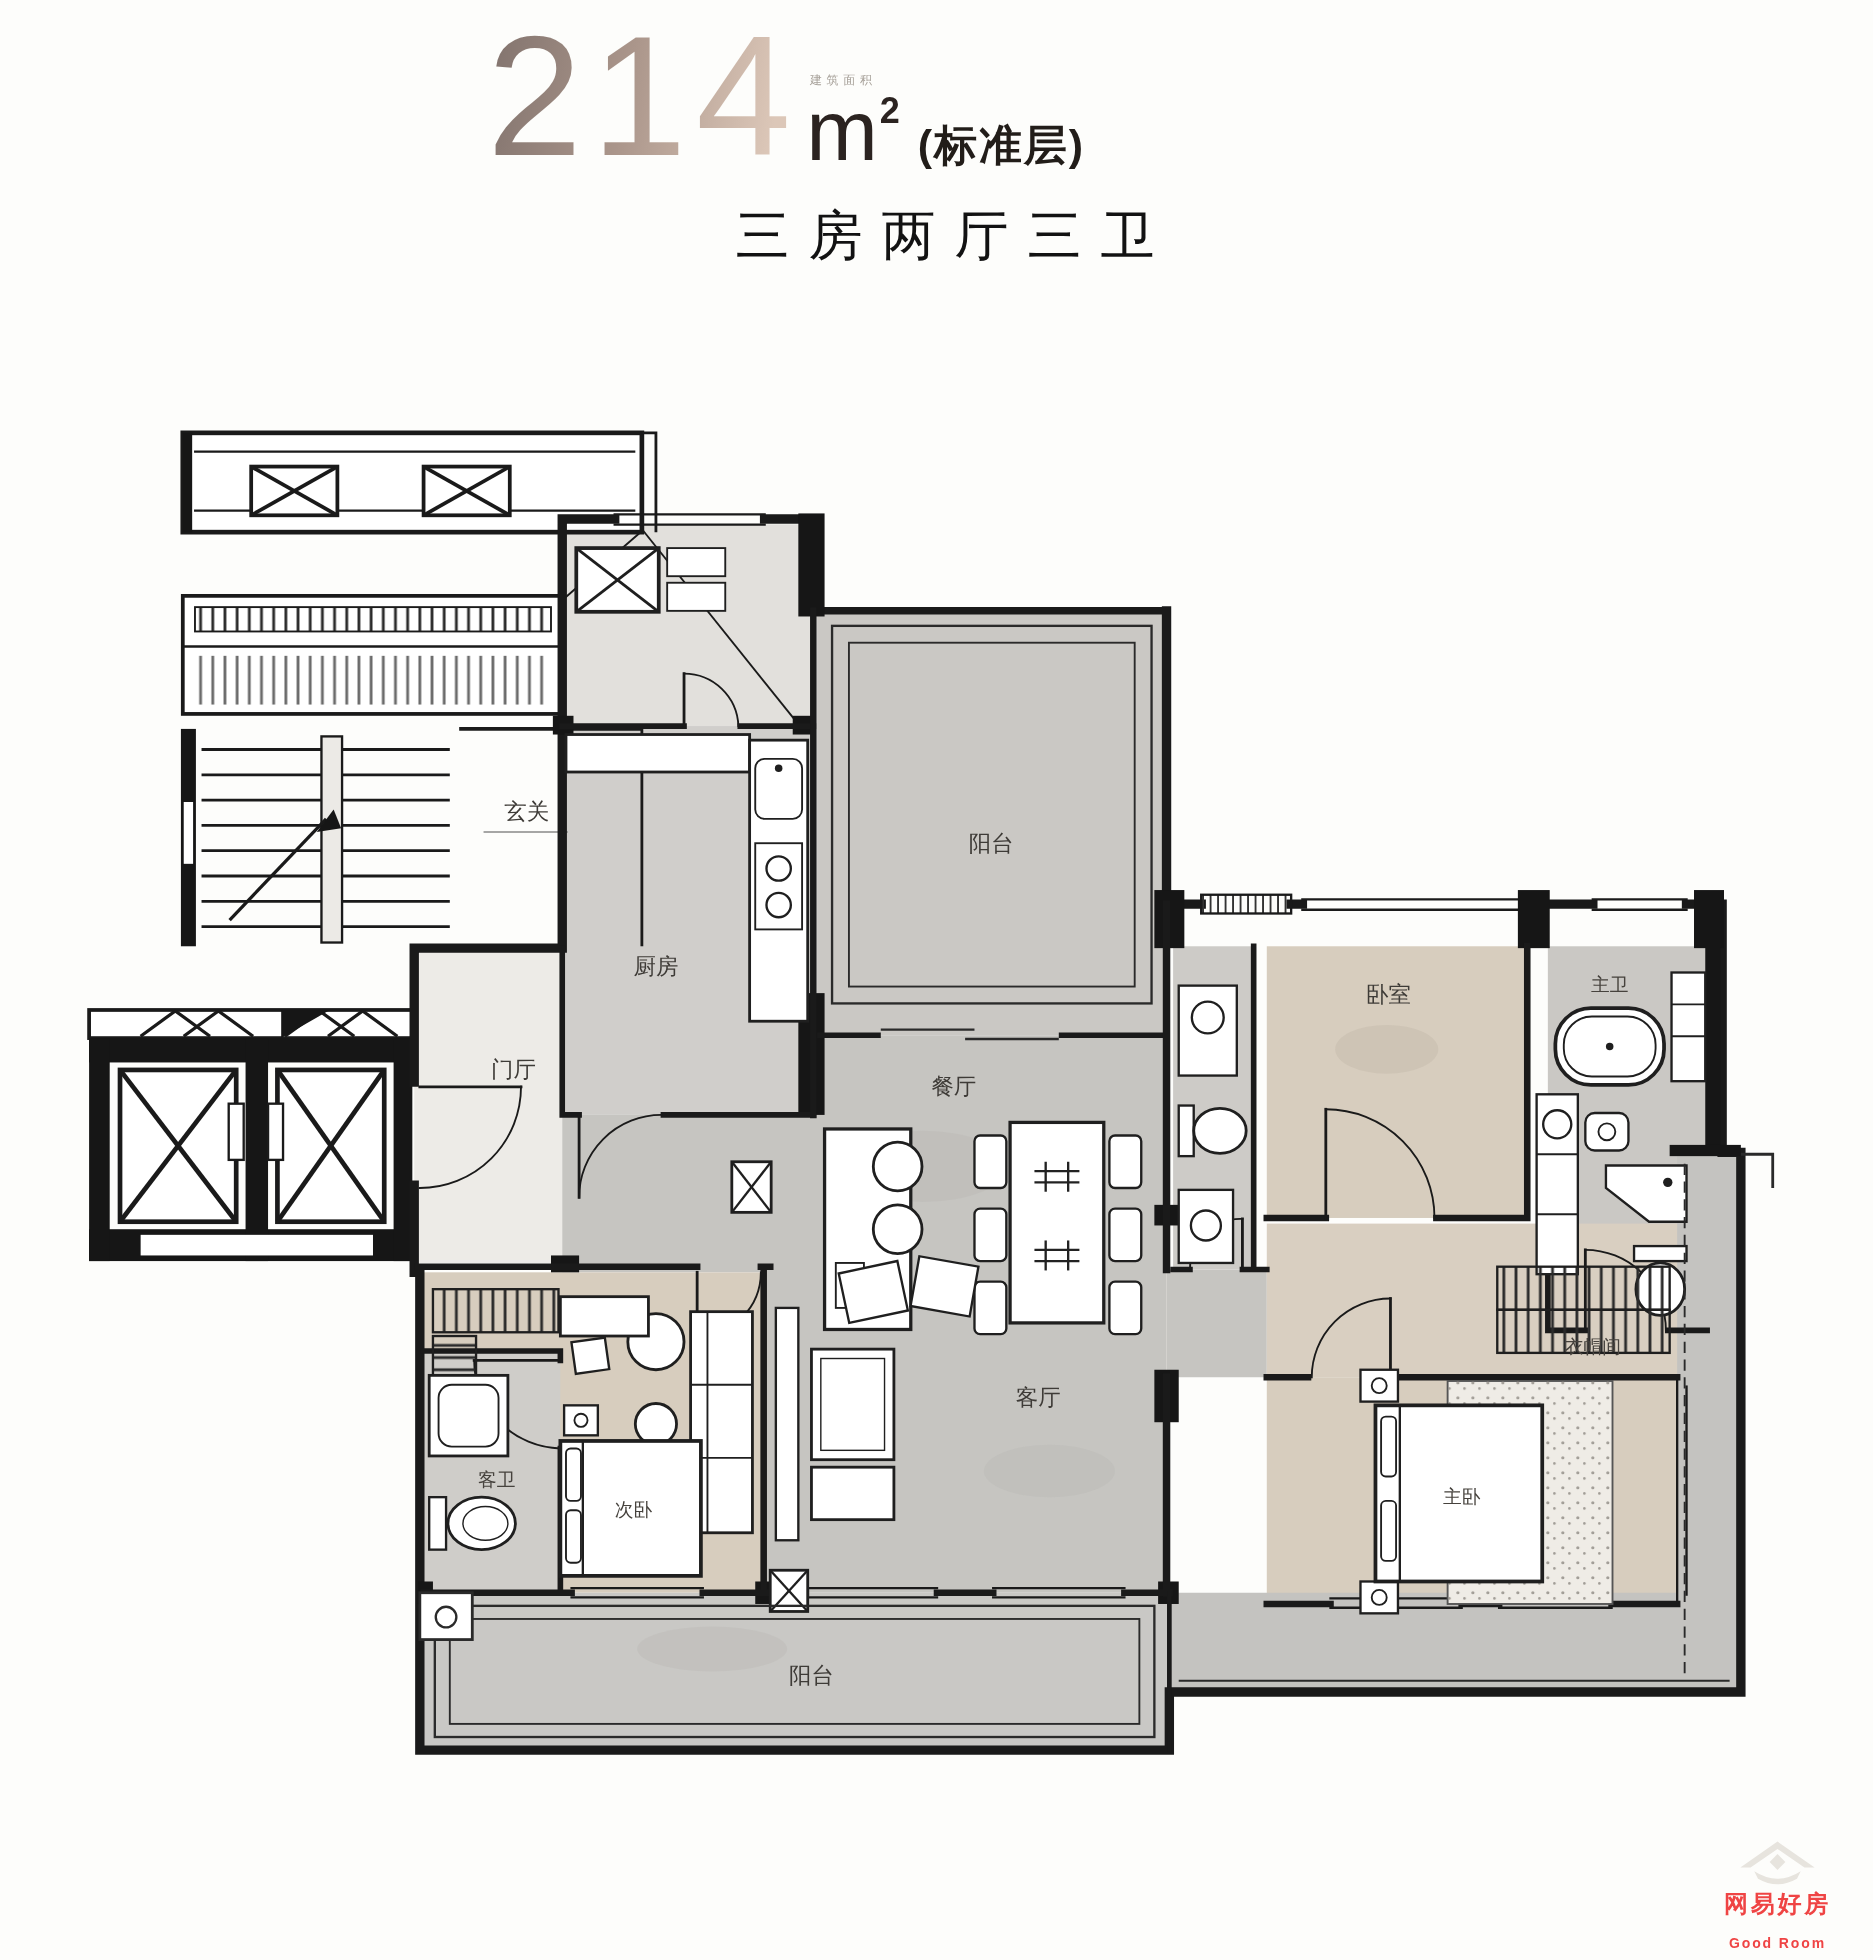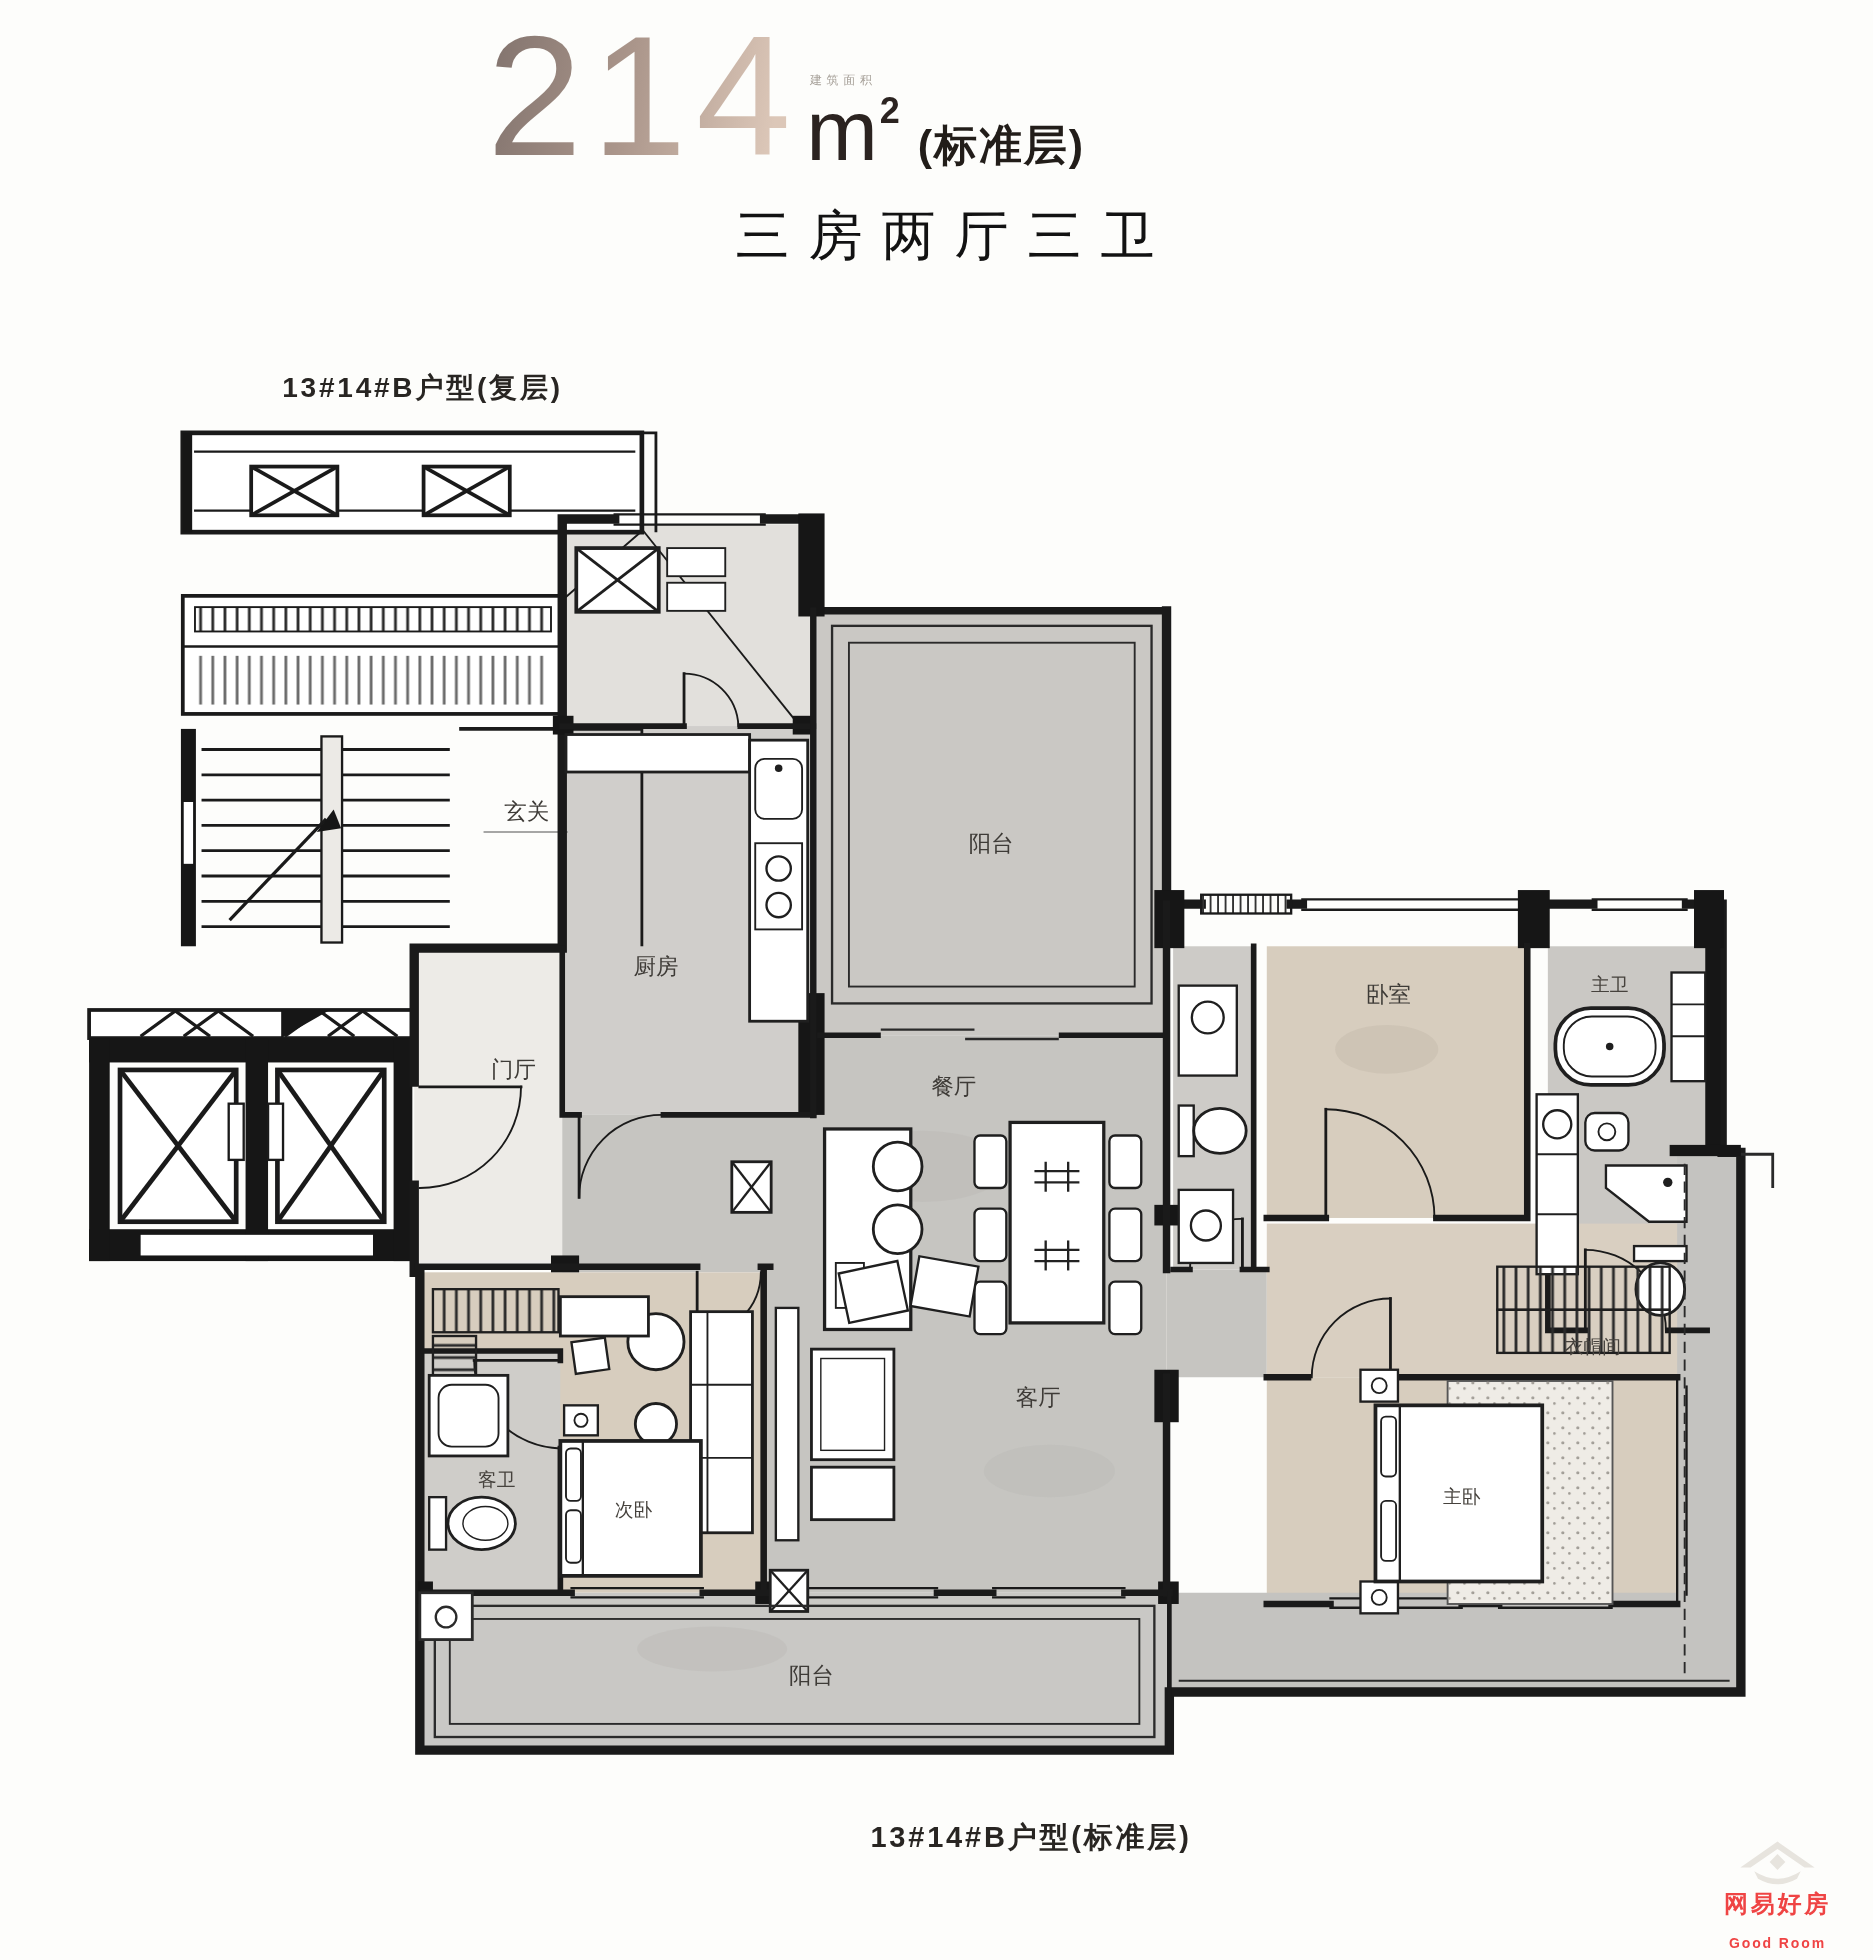--- a/index.html
+++ b/index.html
@@ -48,22 +48,20 @@
     <div class="big-num">214</div>
     <div class="unit-wrap">
       <span class="unit-note-sm">建筑面积</span>
       <span class="unit-m">m</span>
       <span class="unit-sup">2</span>
       <span class="unit-note">(标准层)</span>
     </div>
   </div>
   <div class="subtitle">三房两厅三卫</div>
 
-  <div class="cap cap-top">13#14#B户型(复层)</div>
-  <div class="cap cap-bottom">13#14#B户型(标准层)</div>
 
   <svg width="1874" height="1960" viewBox="0 0 2000 2092">
     <defs>
       <pattern id="stripesV" width="13" height="13" patternUnits="userSpaceOnUse">
         <line x1="6" y1="0" x2="6" y2="13" stroke="#2b2b2b" stroke-width="3"></line>
       </pattern>
       <pattern id="stripesH" width="13" height="13" patternUnits="userSpaceOnUse">
         <line x1="0" y1="6" x2="13" y2="6" stroke="#2b2b2b" stroke-width="3"></line>
       </pattern>
       <pattern id="hatchW" width="8" height="20" patternUnits="userSpaceOnUse">

